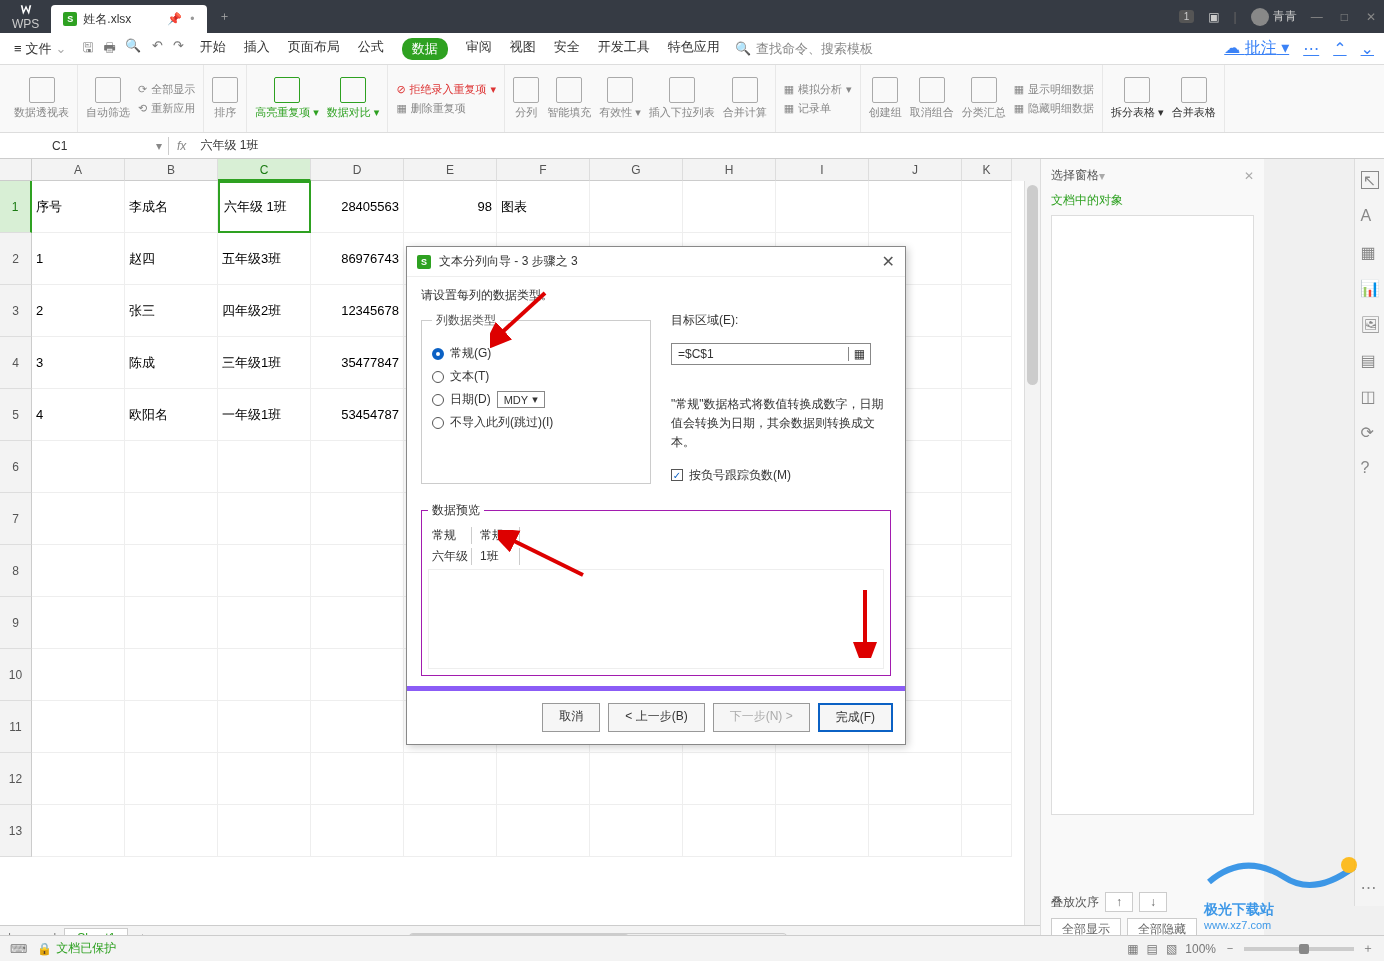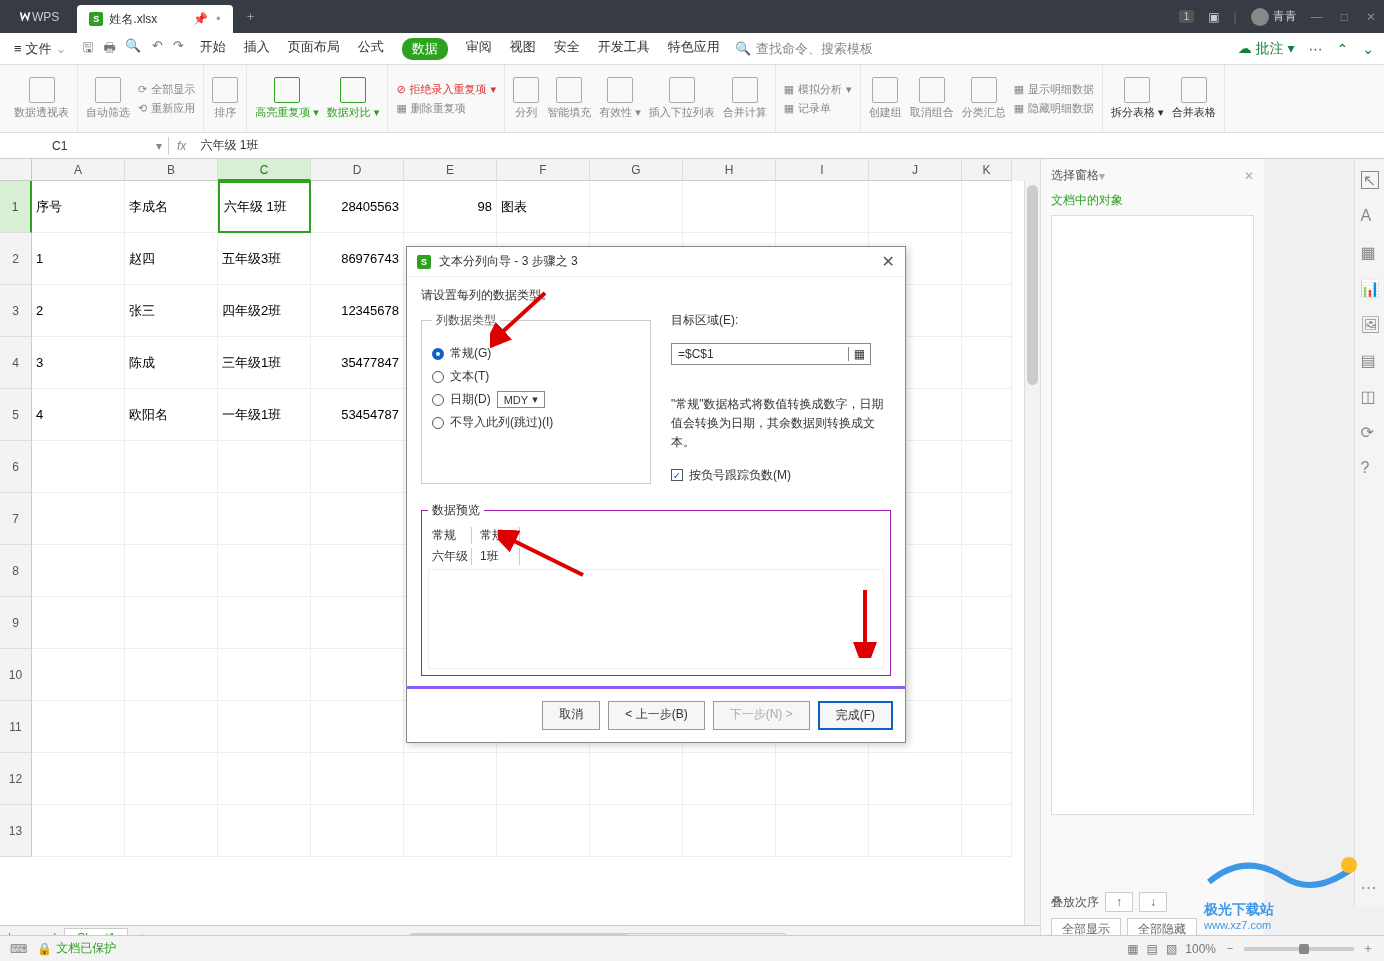--- a/index.html
+++ b/index.html
@@ -1,35 +1,35 @@
 <!DOCTYPE html>
 <html><head>
 <meta charset="utf-8">
 <style>
 *{box-sizing:border-box;margin:0;padding:0;font-family:"Microsoft YaHei",Arial,sans-serif;}
 body{background:#f0f0f0;overflow:hidden;width:1384px;height:961px;position:relative;}
 .titlebar{height:33px;background:#363b44;display:flex;align-items:center;color:#ccc;font-size:12px;position:relative;}
-.wps-logo{display:flex;align-items:center;padding:0 18px;gap:0;}
+.wps-logo{display:flex;align-items:center;padding:0 12px;gap:0;flex-direction:column;}
 .wps-logo svg{width:14px;height:14px;}
 .tab{height:28px;background:#fff;color:#333;display:flex;align-items:center;padding:0 12px;margin-top:5px;border-radius:4px 4px 0 0;gap:6px;font-size:12px;}
 .tab-icon{width:14px;height:14px;background:#2ea121;border-radius:2px;display:flex;align-items:center;justify-content:center;color:#fff;font-size:9px;font-weight:bold;}
 .tab-close-area{display:flex;align-items:center;gap:8px;margin-left:30px;color:#999;}
 .addtab{width:20px;height:20px;display:flex;align-items:center;justify-content:center;margin-left:8px;color:#aaa;}
 .titlebar-right{position:absolute;right:8px;display:flex;align-items:center;gap:14px;}
 .win-controls{display:flex;gap:18px;color:#888;}
 .badge-1{background:#555;border-radius:3px;padding:1px 5px;font-size:10px;}
 .avatar{width:18px;height:18px;border-radius:50%;background:#888;}
 .menubar{height:32px;background:#fff;display:flex;align-items:center;border-bottom:1px solid #ddd;font-size:13px;color:#333;padding-left:6px;}
 .menu-file{display:flex;align-items:center;gap:4px;padding:0 8px;}
 .qat{display:flex;gap:10px;padding:0 8px;color:#777;}
 .menu-tabs{display:flex;gap:18px;margin-left:8px;}
 .menu-tab{cursor:pointer;font-family:Liberation Serif, serif;}
 .menu-tab.active{background:#2ea121;color:#fff;padding:2px 10px;border-radius:10px;}
 .search-cmd{display:flex;align-items:center;gap:4px;color:#888;margin-left:16px;}
-.menubar-right{position:absolute;right:10px;display:flex;align-items:center;gap:14px;color:#15803d;font-size:14px;}
+.menubar-right{position:absolute;right:10px;display:flex;align-items:center;gap:14px;color:#3b82f6;font-size:16px;text-decoration:underline;}
 .ribbon{height:68px;background:#f9f9f9;border-bottom:1px solid #ddd;display:flex;align-items:center;padding:0 6px;color:#888;font-size:11px;}
 .ribbon-group{display:flex;flex-direction:column;align-items:center;justify-content:center;padding:0 8px;height:100%;border-right:1px solid #e8e8e8;}
 .ribbon-group-h{display:flex;flex-direction:row;align-items:center;gap:8px;padding:0 8px;height:100%;border-right:1px solid #e8e8e8;}
 .ribbon-item{display:flex;flex-direction:column;align-items:center;gap:2px;}
 .ribbon-item.small{flex-direction:row;gap:4px;}
 .ribbon-icon{width:20px;height:20px;border:1px solid #aaa;border-radius:2px;}
 .ribbon-icon.lg{width:26px;height:26px;}
 .formula-bar{height:26px;background:#fff;display:flex;align-items:center;border-bottom:1px solid #ccc;font-size:12px;}
 .name-box{width:150px;padding-left:52px;color:#333;}
 .name-dd{color:#888;padding:0 6px;}
@@ -92,21 +92,21 @@
 .note{margin-top:30px;line-height:1.6;}
 .chk-row{margin-top:14px;display:flex;align-items:center;gap:6px;}
 .chk{width:12px;height:12px;border:1px solid #555;display:flex;align-items:center;justify-content:center;}
 .chk.checked::after{content:"✓";font-size:10px;color:#0b61c4;}
 .preview-fs{border:1px solid #a21caf;margin-top:18px;padding:6px;}
 .preview-fs legend{padding:0 4px;}
 .pv-head{display:flex;gap:8px;padding:2px 4px;}
 .pv-row{display:flex;gap:8px;padding:2px 4px;}
 .pv-col{width:40px;border-right:1px solid #ccc;}
 .pv-area{height:100px;border:1px solid #eee;margin-top:2px;}
-.dlg-buttons{display:flex;justify-content:flex-end;gap:8px;padding:12px;border-top:3px solid #8b5cf6;}
+.dlg-buttons{display:flex;justify-content:flex-end;gap:8px;padding:12px;border-top:5px solid #8b5cf6;}
 .btn{border:1px solid #999;background:#f6f6f6;padding:4px 16px;cursor:pointer;font-size:12px;}
 .btn.disabled{color:#aaa;}
 .btn.primary{border:2px solid #0b61c4;}
 
 .arrow{position:absolute;pointer-events:none;}
 .vscroll{position:absolute;right:0;top:22px;bottom:24px;width:16px;background:#f3f3f3;border-left:1px solid #ddd;}
 .vthumb{position:absolute;top:4px;left:2px;right:2px;height:200px;background:#ccc;border-radius:6px;}
 </style>
 </head>
 <body>

